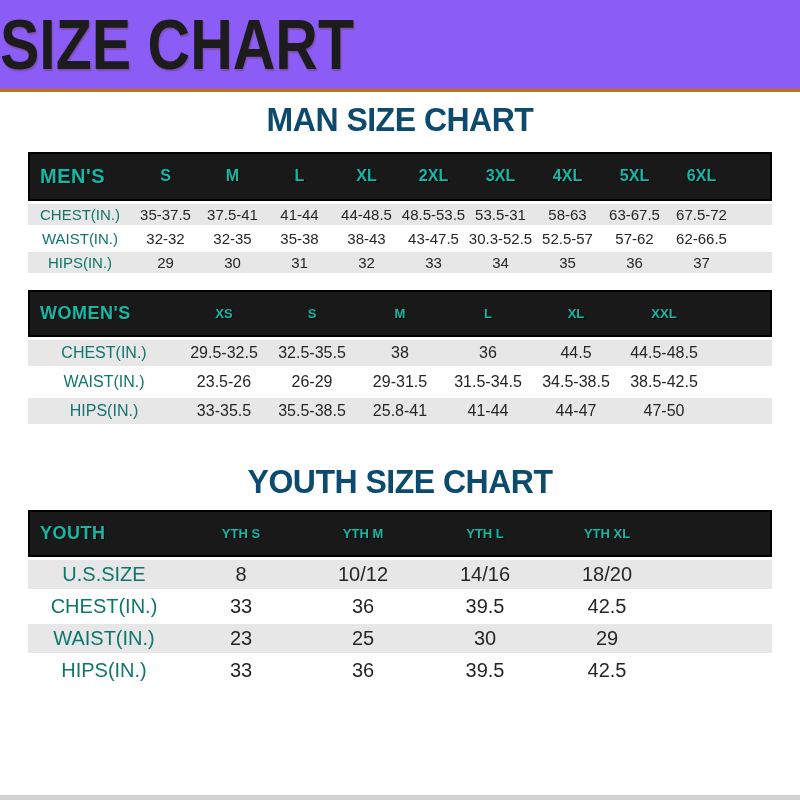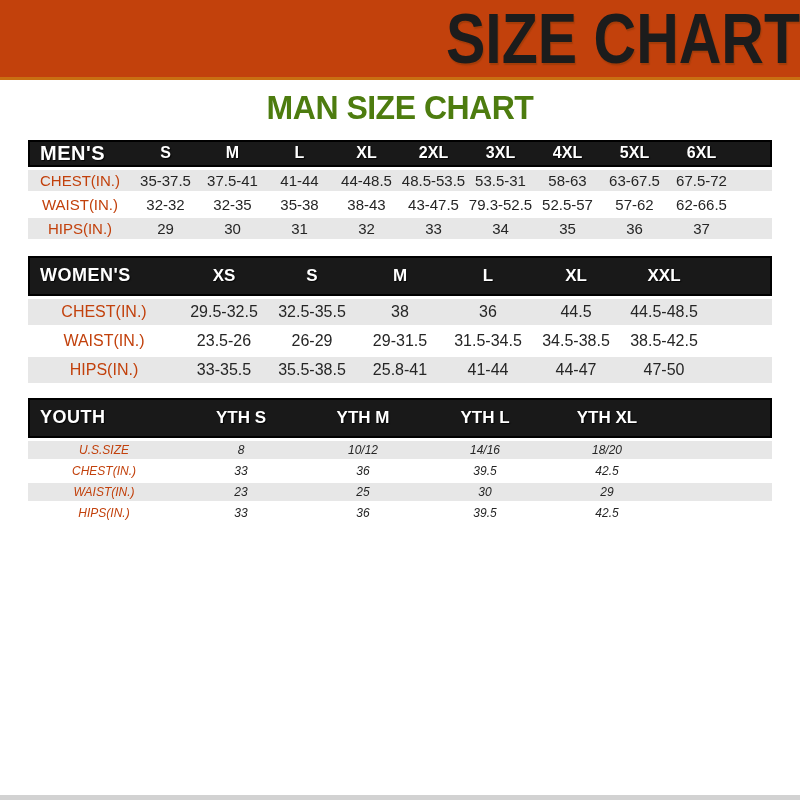--- a/index.html
+++ b/index.html
@@ -7,40 +7,40 @@
   body {
     width: 800px; height: 800px;
     background: #ffffff;
     font-family: "Liberation Sans", sans-serif;
     overflow: hidden;
     position: relative;
   }
 
   
   .banner {
-    height: 80px;
-    background: #c2410c;
+    height: 92px;
+    background: #8b5cf6;
     border-bottom: 3px solid #c96f12;
-    display: flex; align-items: center; justify-content: flex-end;
+    display: flex; align-items: center; justify-content: flex-start;
   }
   .banner-title {
     display: inline-block;
     font-size: 59px;
     font-weight: bold;
     color: #1c1c1c;
     letter-spacing: 0px;
     transform: scaleY(1.18);
     text-shadow: 1px 2px 1px rgba(95,50,0,0.30);
     white-space: nowrap;
   }
 
   
   .section-heading {
     margin: 0; text-align: center;
-    font-size: 32px; font-weight: bold; color: #4d7c0f;
+    font-size: 32px; font-weight: bold; color: #0c4a6e;
     letter-spacing: -0.5px;
     line-height: 1.05;
   }
   .section-heading .condensed { display: inline-block; transform: scaleY(1.05); white-space: nowrap; }
   .section-man   .section-heading { padding-top: 11px; }
   .section-women .section-heading { padding-top: 26px; }
   .section-youth .section-heading { padding-top: 38px; }
 
   
   .size-table {
@@ -49,53 +49,53 @@
     border-collapse: separate;
     border-spacing: 0 3px;
     table-layout: fixed;
   }
   .section-man   .size-table { margin-top: 12px; }
   .section-women .size-table { margin-top: 11px; }
   .section-youth .size-table { margin-top: 9px; }
 
   .size-table th {
     background: #191919;
-    color: #ffffff;
+    color: #14b8a6;
     font-weight: bold;
     text-align: center;
     border-top: 2px solid #000;
     border-bottom: 2px solid #000;
-    padding: 0;
+    padding: 11px;
     text-shadow: 1px 1px 1px rgba(0,0,0,0.8);
   }
   .size-table th:first-child { border-left: 2px solid #000; }
   .size-table th:last-child  { border-right: 2px solid #000; }
   .size-table th.corner {
     text-align: left;
     padding-left: 10px;
     letter-spacing: 0.5px;
   }
 
   .size-table td {
     padding: 0;
     text-align: center;
     color: #262626;
     background: #ffffff;
   }
   .size-table tr.alt td { background: #e7e7e7; }
-  .size-table td.row-label { color: #c2410c; }
+  .size-table td.row-label { color: #0f766e; }
 
   .men-table th { height: 24px; font-size: 16px; }
   .men-table th.corner { font-size: 20px; }
   .men-table td { height: 21px; font-size: 15px; }
 
-  .women-table th, .youth-table th { height: 40px; font-size: 17px; }
+  .women-table th, .youth-table th { height: 40px; font-size: 13px; }
   .women-table th.corner, .youth-table th.corner { font-size: 18px; }
   .women-table td { height: 26px; font-size: 16px; }
-  .youth-table td { height: 18px; font-size: 12px; font-style: italic; }
+  .youth-table td { height: 29px; font-size: 20px; }
 
   
   .notice {
     margin-top: 25px;
     padding-left: 30px;
   }
   .notice-line {
     display: inline-block;
     font-size: 23px;
     font-weight: bold;
@@ -168,21 +168,21 @@
             <td>67.5-72</td>
             <td></td>
           </tr>
           <tr>
             <td class="row-label">WAIST(IN.)</td>
             <td>32-32</td>
             <td>32-35</td>
             <td>35-38</td>
             <td>38-43</td>
             <td>43-47.5</td>
-            <td>79.3-52.5</td>
+            <td>30.3-52.5</td>
             <td>52.5-57</td>
             <td>57-62</td>
             <td>62-66.5</td>
             <td></td>
           </tr>
           <tr class="alt">
             <td class="row-label">HIPS(IN.)</td>
             <td>29</td>
             <td>30</td>
             <td>31</td>
@@ -251,20 +251,21 @@
             <td>41-44</td>
             <td>44-47</td>
             <td>47-50</td>
             <td></td>
           </tr>
         </tbody>
       </table>
   </section>
 
   <section class="section-youth">
+    <h2 class="section-heading"><span class="condensed">YOUTH SIZE CHART</span></h2>
     <table class="size-table youth-table">
         <colgroup>
           <col style="width: 152px;">
           <col style="width: 122px;">
           <col style="width: 122px;">
           <col style="width: 122px;">
           <col style="width: 122px;">
           <col style="width: 104px;">
         </colgroup>
         <thead>

